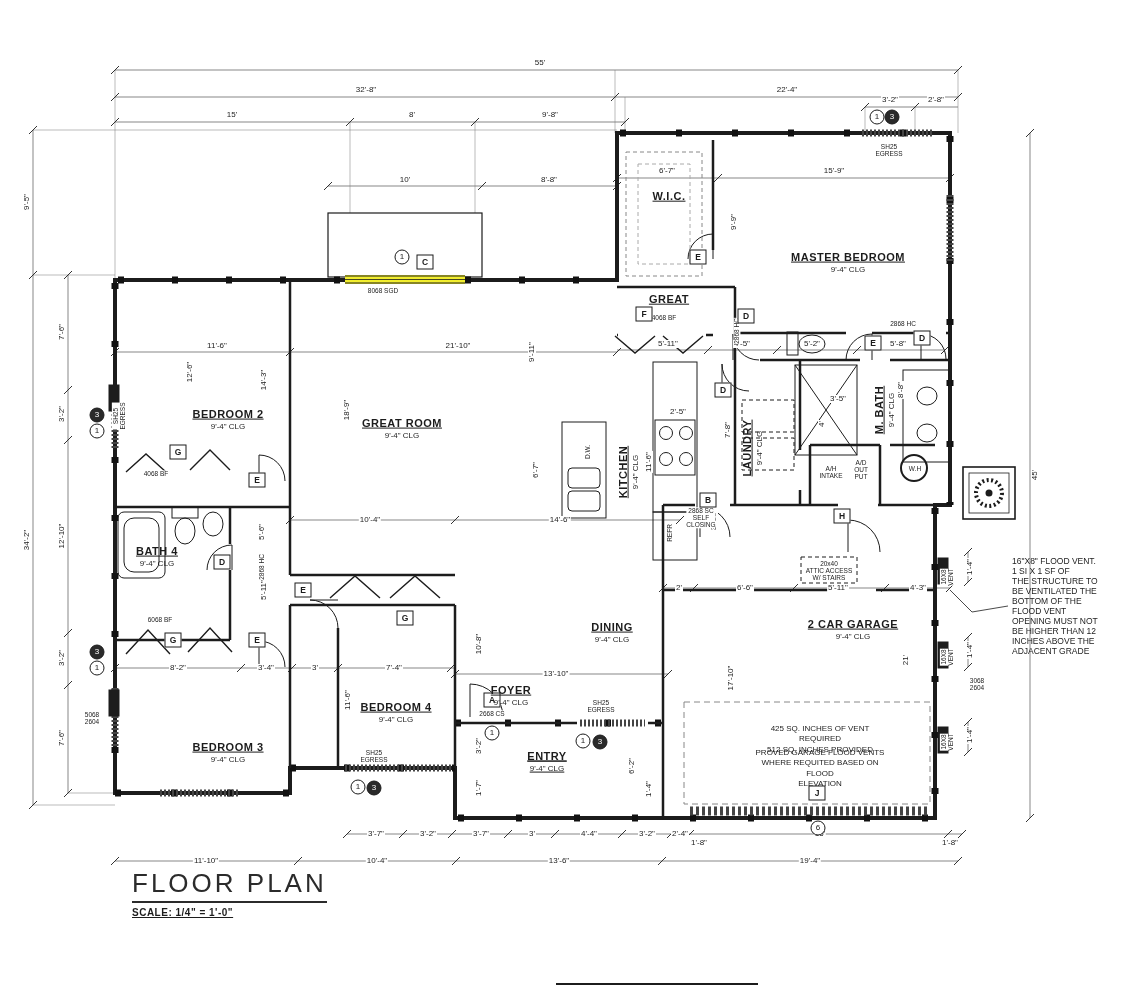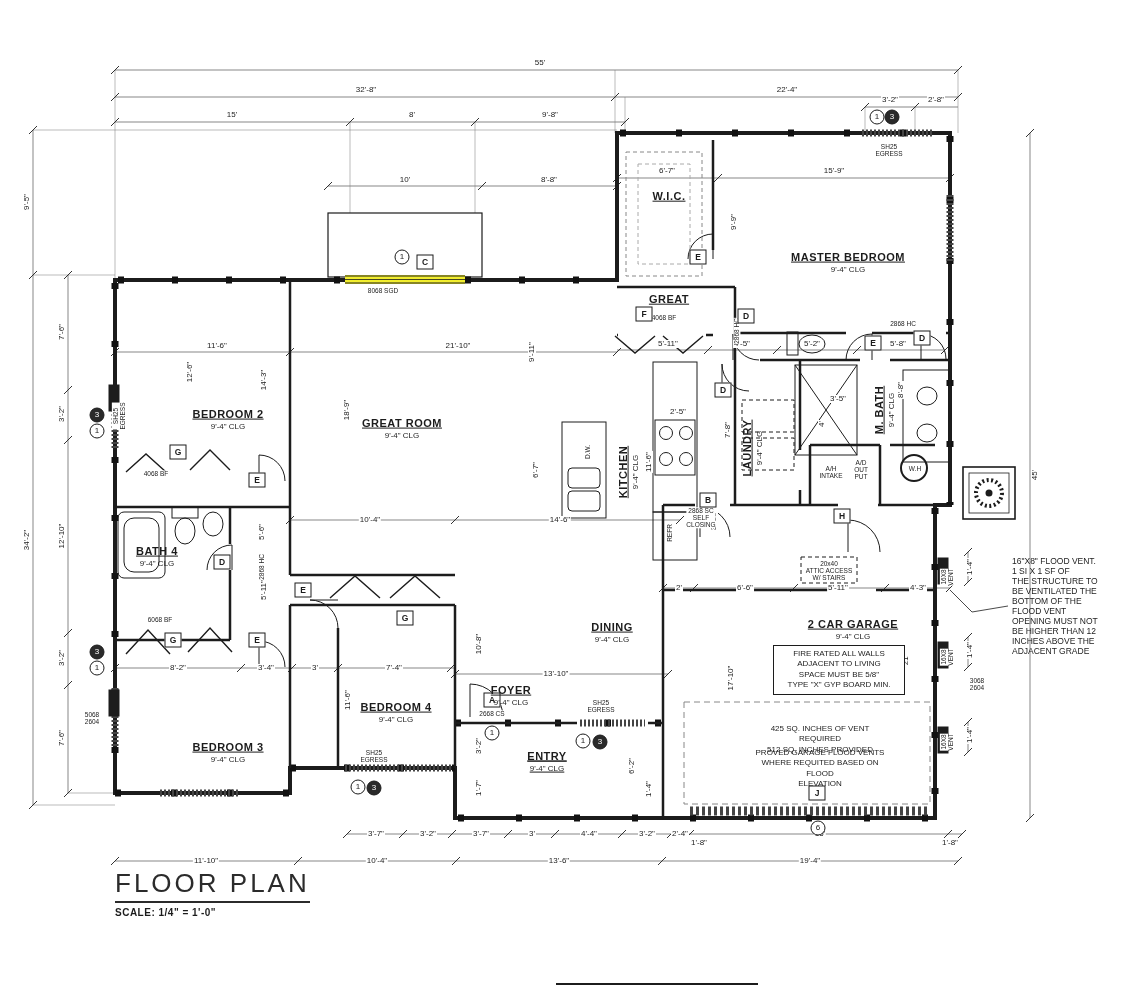--- a/index.html
+++ b/index.html
@@ -19,21 +19,21 @@
   .circ.f{background:#2a2a2a;color:#fff;}
   .room{line-height:1.15;}
   .room.v{transform:translate(-50%,-50%) rotate(-90deg);}
   .room-name{display:block;font-size:11px;font-weight:bold;letter-spacing:.5px;text-decoration:underline;}
   .room-clg{display:block;font-size:8px;margin-top:1px;}
   .note{position:absolute;font-size:8px;line-height:1.3;text-align:center;white-space:pre-line;color:#1c1c1c;}
   #fire-note{left:773px;top:645px;width:126px;border:1.6px solid #1c1c1c;padding:3px 2px;background:#fff;}
   #vent-note{left:756px;top:724px;width:128px;}
   #flood-note{left:752px;top:748px;width:136px;}
   #flood-detail{left:1012px;top:556px;width:102px;text-align:left;font-size:8.5px;line-height:1.18;}
-  #title-block{position:absolute;left:115px;top:868px;}
+  #title-block{position:absolute;left:132px;top:868px;text-decoration:underline;}
   #plan-title{font-size:26px;letter-spacing:3px;color:#2b2b2b;border-bottom:2px solid #2b2b2b;
               padding-bottom:2px;display:inline-block;}
   #plan-scale{font-size:10px;font-weight:bold;margin-top:4px;letter-spacing:.5px;}
   #watermark{position:absolute;left:8px;top:479px;font-size:23px;letter-spacing:1px;color:#a8a8a8;opacity:.8;}
 </style>
 </head>
 <body>
 
 <div id="canvas">
 
@@ -367,24 +367,20 @@
       <div class="room v" style="left: 884px; top: 410px;"><span class="room-name">M. BATH</span><span class="room-clg">9'-4" CLG</span></div>
       <div class="room" style="left: 157px; top: 556px;"><span class="room-name">BATH 4</span><span class="room-clg">9'-4" CLG</span></div>
       <div class="room" style="left: 612px; top: 632px;"><span class="room-name">DINING</span><span class="room-clg">9'-4" CLG</span></div>
       <div class="room" style="left: 511px; top: 695px;"><span class="room-name">FOYER</span><span class="room-clg">9'-4" CLG</span></div>
       <div class="room" style="left: 396px; top: 712px;"><span class="room-name">BEDROOM 4</span><span class="room-clg">9'-4" CLG</span></div>
       <div class="room" style="left: 228px; top: 752px;"><span class="room-name">BEDROOM 3</span><span class="room-clg">9'-4" CLG</span></div>
       <div class="room" style="left: 547px; top: 761px; text-decoration: underline;"><span class="room-name">ENTRY</span><span class="room-clg">9'-4" CLG</span></div>
       <div class="room" style="left: 853px; top: 629px;"><span class="room-name">2 CAR GARAGE</span><span class="room-clg">9'-4" CLG</span></div>
     </div>
 
-  <div class="note" id="fire-note">FIRE RATED ALL WALLS
-ADJACENT TO LIVING
-SPACE MUST BE 5/8"
-TYPE "X" GYP BOARD MIN.</div>
   <div class="note" id="vent-note">425 SQ. INCHES OF VENT REQUIRED
 512 SQ. INCHES PROVIDED</div>
   <div class="note" id="flood-note">PROVED GARAGE FLOOD VENTS
 WHERE REQUITED BASED ON FLOOD
 ELEVATION</div>
   <div class="note" id="flood-detail">16"X8" FLOOD VENT.
 1 SI X 1 SF OF
 THE STRUCTURE TO
 BE VENTILATED THE
 BOTTOM OF THE

